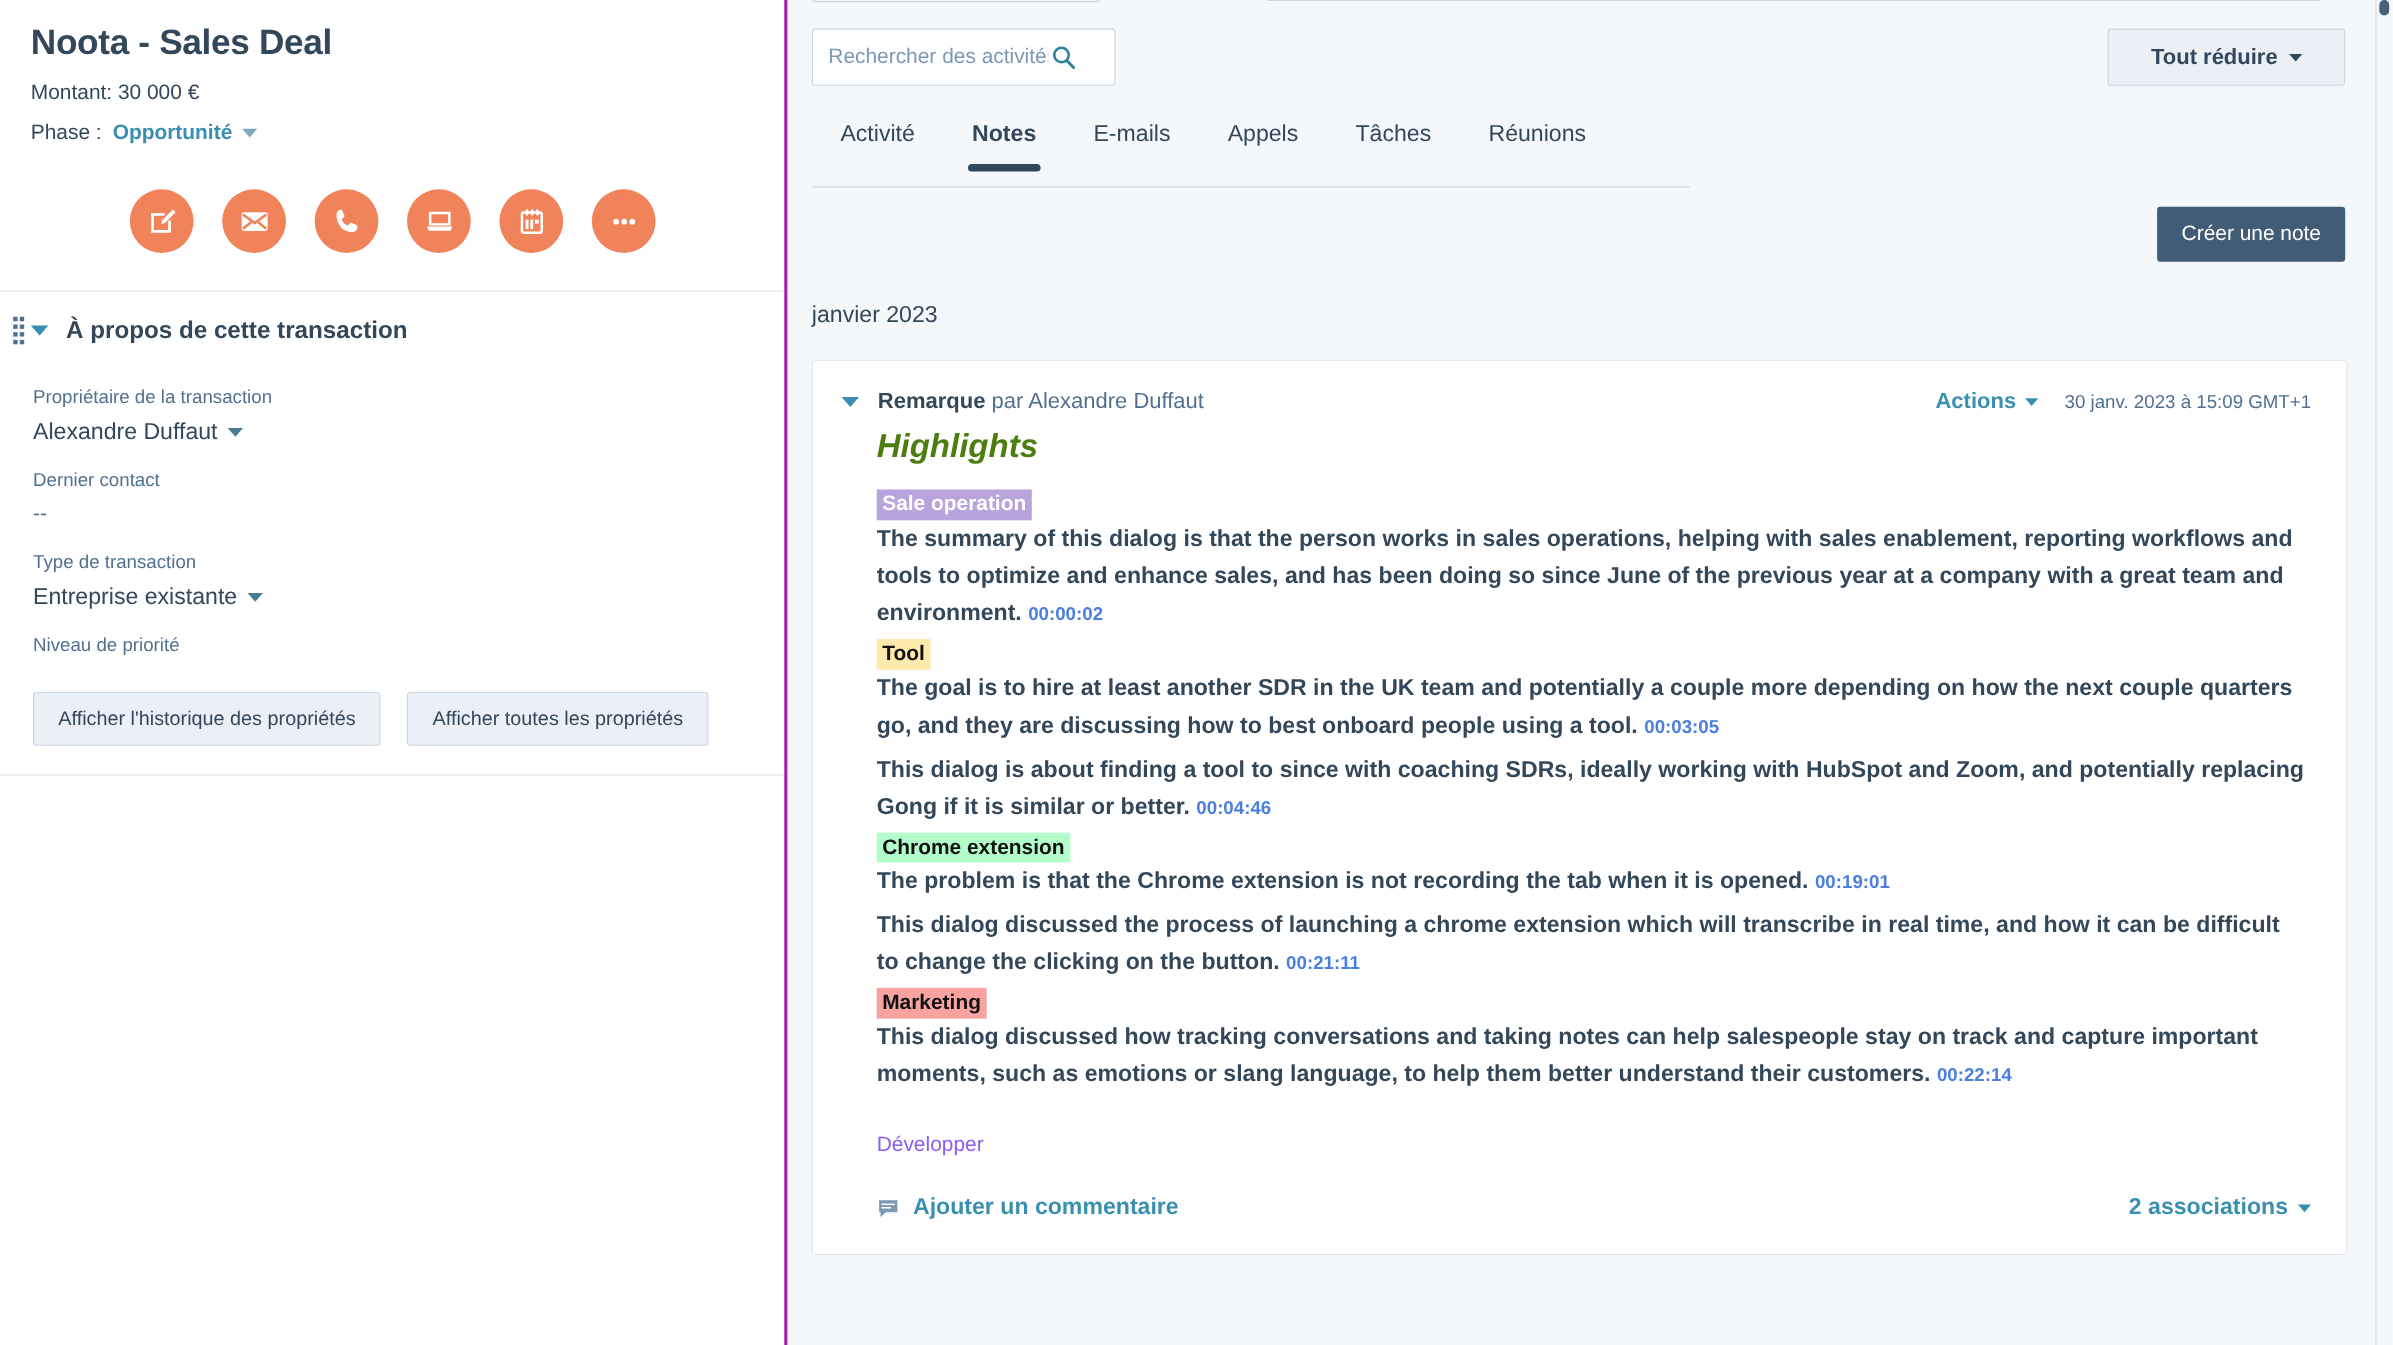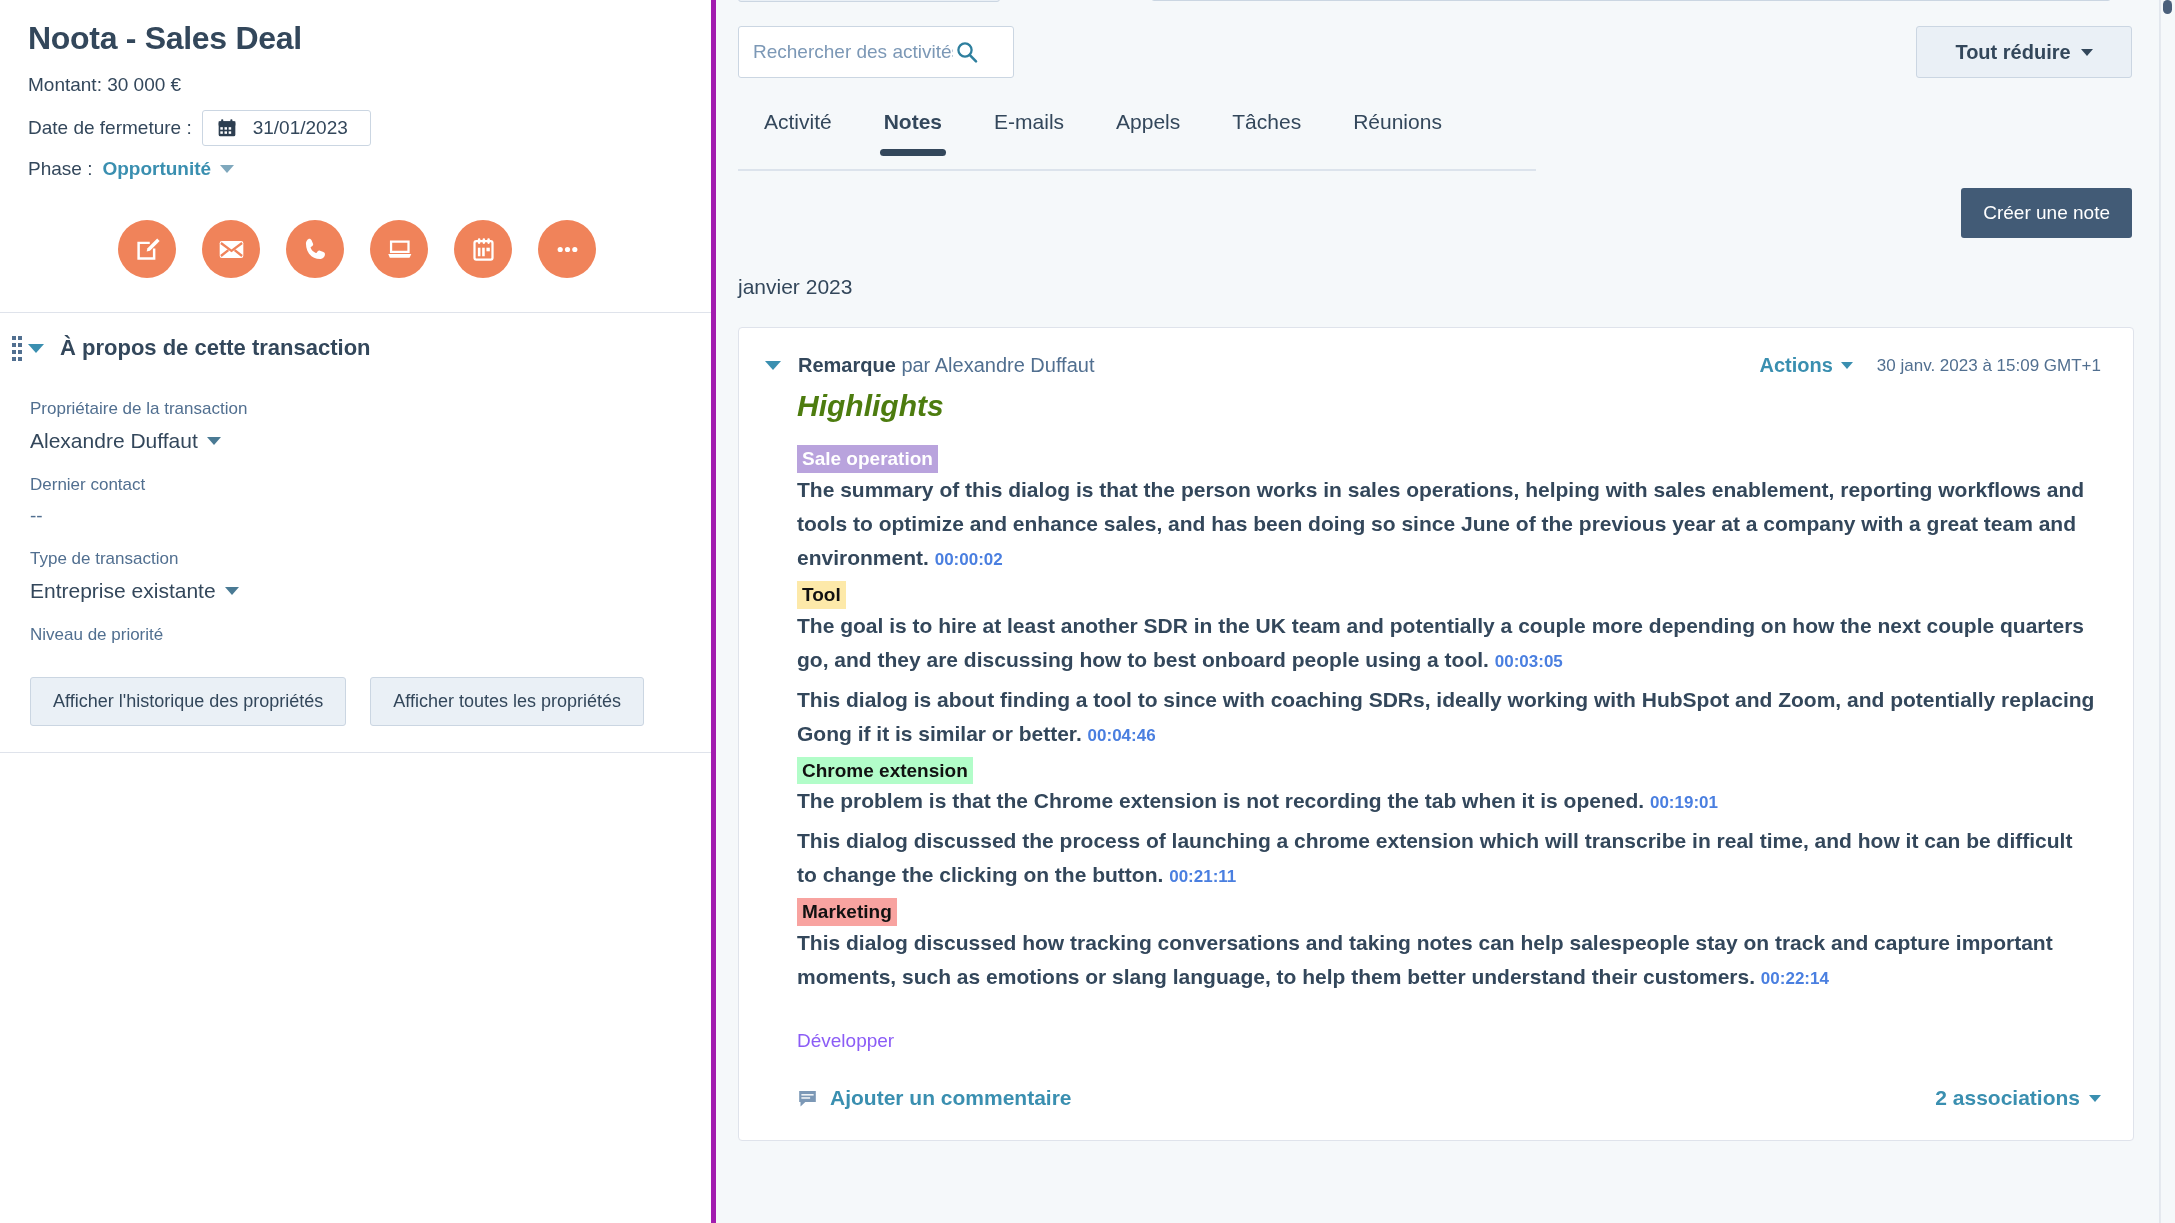--- a/index.html
+++ b/index.html
@@ -14,21 +14,21 @@
     width: 2175px; height: 1223px;
     background: #ffffff;
   }
 
   
   #left-panel {
     position: absolute;
     left: 0; top: 0;
     width: 716px; height: 1223px;
     background: #ffffff;
-    border-right: 5px solid #a21caf;
+    border-right: 3px solid #a21caf;
   }
   .lp-head { padding: 18px 28px 0 28px; }
   .deal-title {
     font-size: 32px;
     font-weight: 700;
     color: #33475b;
     letter-spacing: -0.3px;
     line-height: 1.25;
     margin-bottom: 16px;
   }
@@ -344,38 +344,20 @@
 <body>
 
 <div id="app">
 
   <div id="left-panel">
 
     <div class="lp-head">
       <div class="deal-title">Noota - Sales Deal</div>
       <div class="deal-amount">Montant: 30 000 €</div>
 
-      <div class="deal-row">
-        <span class="lbl">Date de fermeture :</span>
-        <span class="date-box">
-          <svg class="cal-ico" viewBox="0 0 24 24">
-            <rect x="2" y="4" width="20" height="18" rx="2" fill="#2d3e50"></rect>
-            <rect x="2" y="4" width="20" height="5" fill="#2d3e50"></rect>
-            <rect x="4" y="11" width="3" height="3" fill="#ffffff"></rect>
-            <rect x="9" y="11" width="3" height="3" fill="#ffffff"></rect>
-            <rect x="14" y="11" width="3" height="3" fill="#ffffff"></rect>
-            <rect x="4" y="16" width="3" height="3" fill="#ffffff"></rect>
-            <rect x="9" y="16" width="3" height="3" fill="#ffffff"></rect>
-            <rect x="14" y="16" width="3" height="3" fill="#ffffff"></rect>
-            <rect x="5" y="1.5" width="2.5" height="4" rx="1" fill="#2d3e50"></rect>
-            <rect x="16" y="1.5" width="2.5" height="4" rx="1" fill="#2d3e50"></rect>
-          </svg>
-          <span>31/01/2023</span>
-        </span>
-      </div>
 
       <div class="deal-row">
         <span class="lbl">Phase :</span>
         <span class="phase-val">Opportunité</span>
         <span class="caret"></span>
       </div>
     </div>
 
     <div class="actions-row">
       <button class="act-btn">

